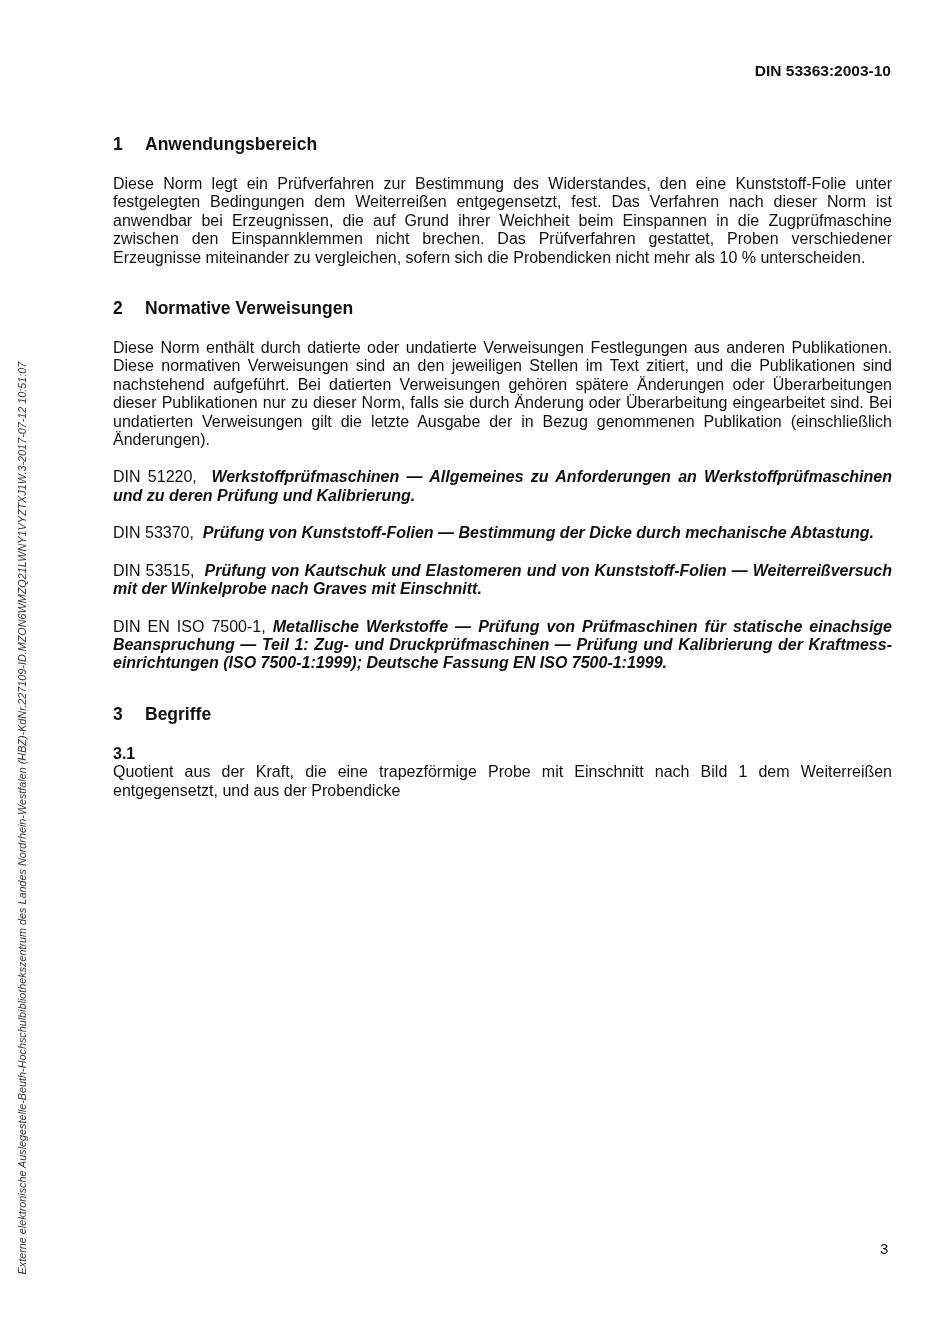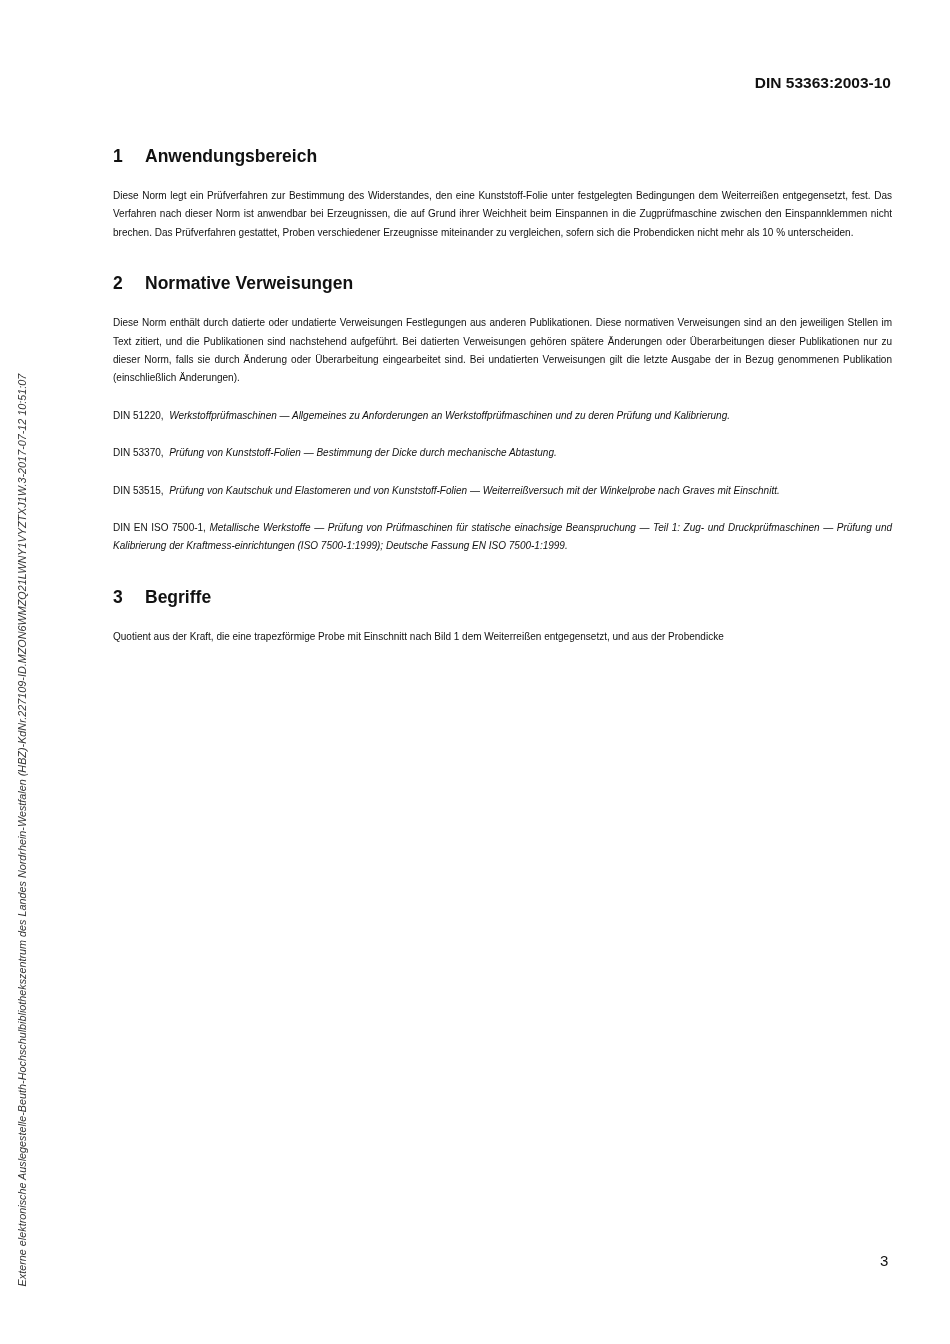--- a/index.html
+++ b/index.html
@@ -1,24 +1,24 @@
 <!DOCTYPE html>
 <html><head>
 <meta charset="utf-8">
 <style>
   html, body { margin: 0; padding: 0; background: #ffffff; }
   body { width: 950px; height: 1344px; position: relative; overflow: hidden;
          font-family: "Liberation Sans", sans-serif; color: #111111; }
-  .page { position: absolute; left: 0; top: 16px; width: 950px; height: 1012px; }
+  .page { position: absolute; left: 0; top: 4px; width: 950px; height: 1012px; }
   .doc-id { position: absolute; right: 59px; top: 58px; font-weight: bold; font-size: 15.5px; }
   .content { position: absolute; left: 113px; top: 130px; width: 779px; }
   .h1 { font-weight: bold; font-size: 17.5px; margin: 0; display: flex; }
   .h1 .num { width: 32px; }
-  p { margin: 0; font-size: 10px; line-height: 18.4px; text-align: justify; }
-  .ref i { font-style: italic; }
+  p { margin: 0; font-size: 16px; line-height: 18.4px; text-align: justify; }
+  .ref i { font-style: italic; font-weight: bold; }
   .sec1-h { margin-bottom: 20px; }
   .sec2-h { margin-top: 31px; margin-bottom: 20px; }
   .refs { margin-top: 19px; }
   .ref { margin-bottom: 19px; }
   .sec3-h { margin-top: 31px; margin-bottom: 20px; }
   .term-num { margin-top: 19px; font-weight: bold; }
   .term-name { font-weight: bold; }
   .page-num { position: absolute; left: 880px; top: 1236px; font-size: 15px; }
   .side { position: absolute; left: 22px; top: 814px; transform: translate(-50%, -50%) rotate(-90deg);
           white-space: nowrap; font-style: italic; font-size: 10.8px; color: #333333; }
@@ -49,20 +49,21 @@
       <p class="ref"><span>DIN 53370,</span>&nbsp; <i>Prüfung von Kunststoff-Folien — Bestimmung der Dicke durch mechanische Abtastung.</i></p>
       <p class="ref"><span>DIN 53515,</span>&nbsp; <i>Prüfung von Kautschuk und Elastomeren und von Kunststoff-Folien — Weiterreißversuch mit der Winkelprobe nach Graves mit Einschnitt.</i></p>
       <p class="ref" style="margin-bottom:4px"><span>DIN EN ISO 7500-1,</span> <i>Metallische Werkstoffe — Prüfung von Prüfmaschinen für statische einachsige Beanspruchung — Teil 1: Zug- und Druckprüfmaschinen — Prüfung und Kalibrierung der Kraftmess-einrichtungen (ISO 7500-1:1999); Deutsche Fassung EN ISO 7500-1:1999.</i></p>
     </div>
 
     <div class="h1 sec3-h">
       <span class="num">3</span>
       <span>Begriffe</span>
     </div>
 
+    <p class="term-num">3.1</p>
     <p>Quotient aus der Kraft, die eine trapezförmige Probe mit Einschnitt nach Bild 1 dem Weiterreißen entgegensetzt, und aus der Probendicke</p>
 
   </div>
 
   <div class="page-num">3</div>
 
   <div class="side">Externe elektronische Auslegestelle-Beuth-Hochschulbibliothekszentrum des Landes Nordrhein-Westfalen (HBZ)-KdNr.227109-ID.MZON6WMZQ21LWNY1VYZTXJ1W.3-2017-07-12 10:51:07</div>
 </div>
 
 </body></html>

